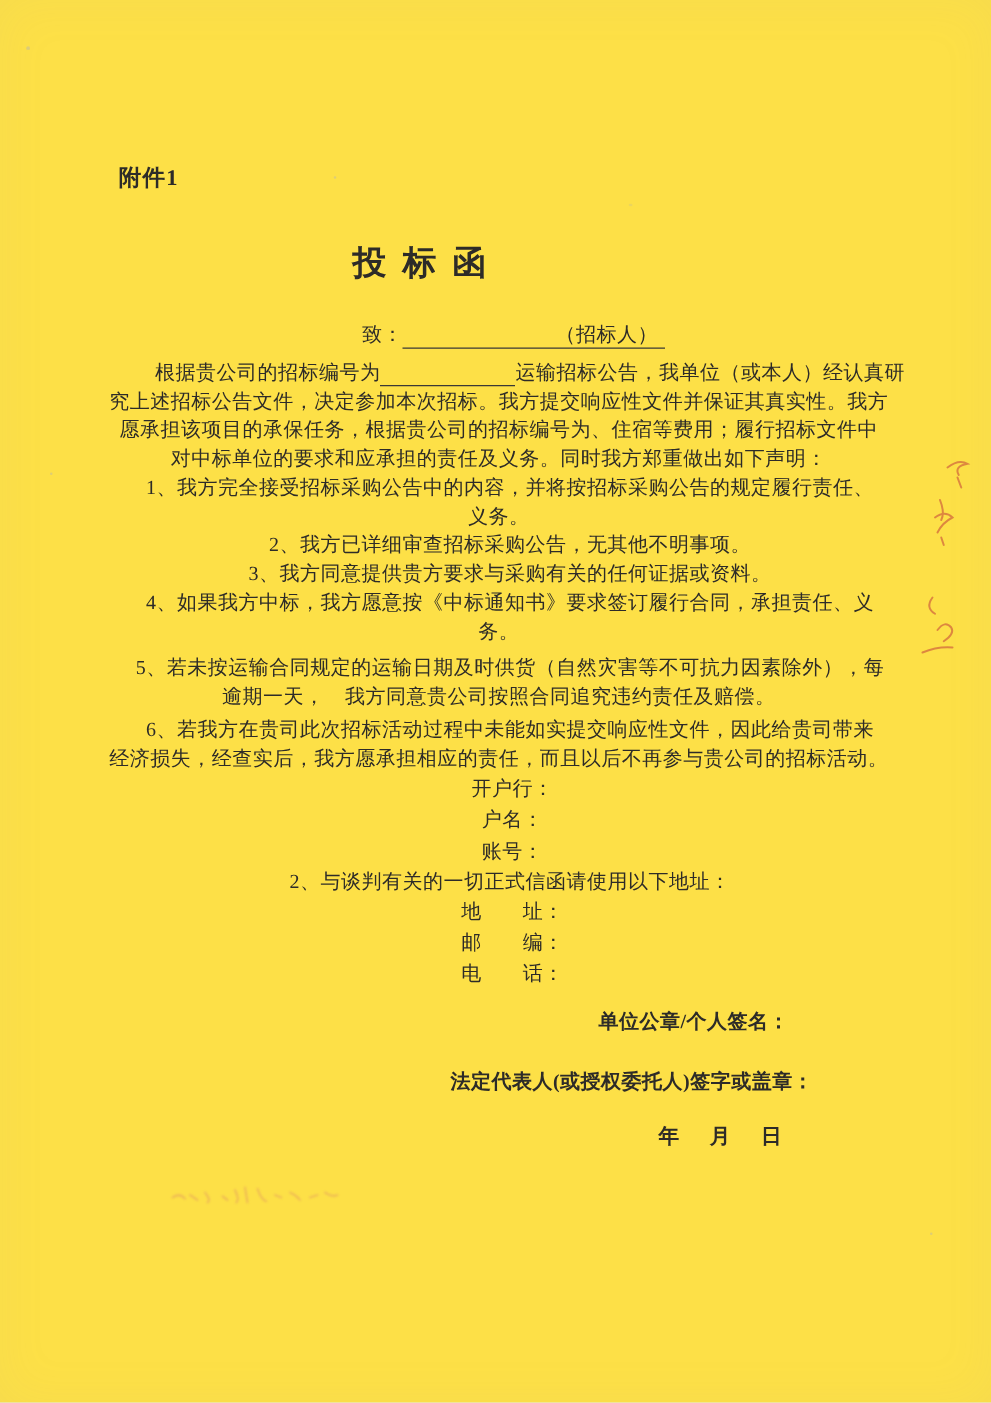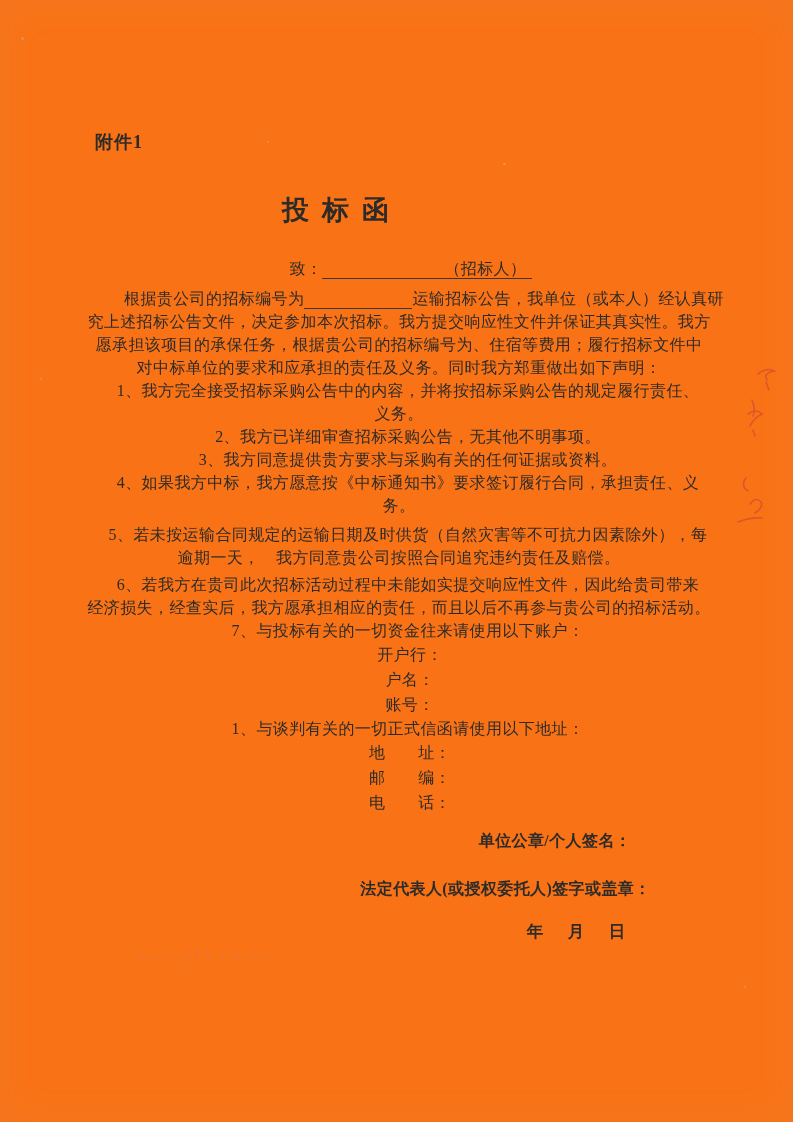--- a/index.html
+++ b/index.html
@@ -1,21 +1,21 @@
 <!DOCTYPE html>
 <html><head>
 <meta charset="utf-8">
 <style>
   html, body { margin: 0; padding: 0; background: #e8e8e6; }
   .page {
     position: relative;
     width: 793px;
     height: 1122px;
     margin: 0 auto;
-    background: #f97316;
+    background: #fde047;
     overflow: hidden;
     font-family: "Liberation Serif", "DejaVu Serif", serif;
     color: #2d2b28;
     box-shadow: inset 0 0 40px rgba(160,160,150,0.08);
   }
   .attachment-label {
     position: absolute;
     left: 95px; top: 130px;
     font-size: 18px;
     font-weight: 700;
@@ -119,25 +119,24 @@
     <div class="line indent-item">1、我方完全接受招标采购公告中的内容，并将按招标采购公告的规定履行责任、</div>
     <div class="line indent-cont">义务。</div>
     <div class="line indent-item">2、我方已详细审查招标采购公告，无其他不明事项。</div>
     <div class="line indent-item">3、我方同意提供贵方要求与采购有关的任何证据或资料。</div>
     <div class="line indent-item">4、如果我方中标，我方愿意按《中标通知书》要求签订履行合同，承担责任、义</div>
     <div class="line indent-cont">务。</div>
     <div class="line indent-item gap-sm">5、若未按运输合同规定的运输日期及时供货（自然灾害等不可抗力因素除外），每</div>
     <div class="line indent-cont">逾期一天，　我方同意贵公司按照合同追究违约责任及赔偿。</div>
     <div class="line indent-item gap-xs">6、若我方在贵司此次招标活动过程中未能如实提交响应性文件，因此给贵司带来</div>
     <div class="line indent-cont">经济损失，经查实后，我方愿承担相应的责任，而且以后不再参与贵公司的招标活动。</div>
-    <div class="line indent-item">7、与投标有关的一切资金往来请使用以下账户：</div>
     <div class="line indent-label">开户行：</div>
     <div class="line indent-label">户名：</div>
     <div class="line indent-label">账号：</div>
-    <div class="line indent-item">1、与谈判有关的一切正式信函请使用以下地址：</div>
+    <div class="line indent-item">2、与谈判有关的一切正式信函请使用以下地址：</div>
     <div class="line indent-label">地　　址：</div>
     <div class="line indent-label">邮　　编：</div>
     <div class="line indent-label">电　　话：</div>
 
     <div class="line sig-seal">单位公章/个人签名：</div>
     <div class="line sig-legal">法定代表人(或授权委托人)签字或盖章：</div>
     <div class="line sig-date">年　月　日</div>
 
   </div>
 

